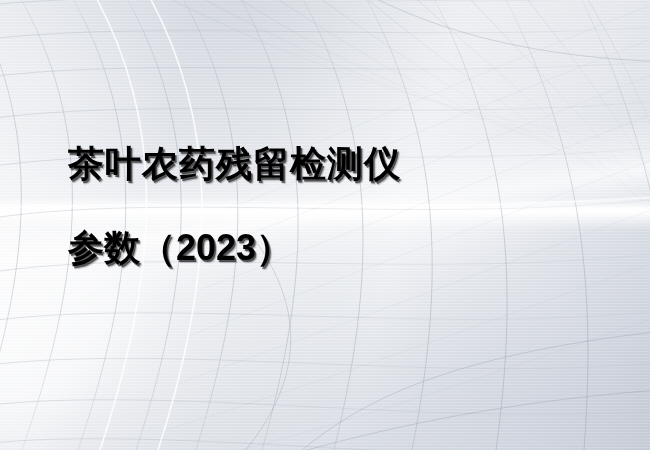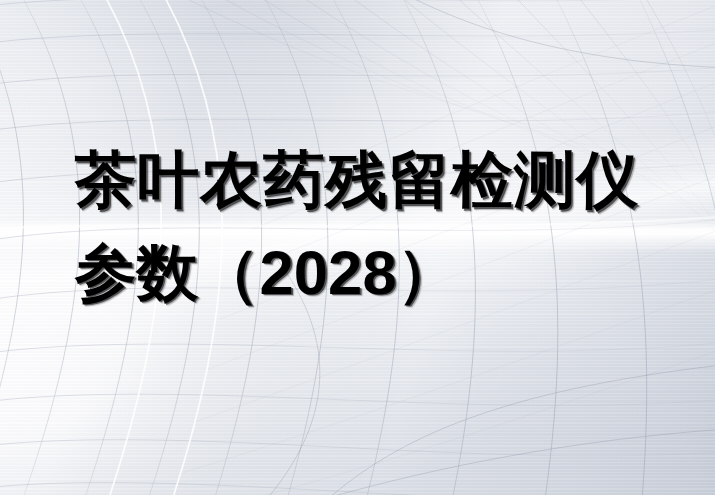--- a/index.html
+++ b/index.html
@@ -101,21 +101,21 @@
   #bg-mesh { z-index: 3; }
   
   #title-block {
     position: absolute;
     left: 68px;
     top: 122px;
     z-index: 8;
   }
   .title-line {
     font-weight: 700;
-    font-size: 56px;
+    font-size: 36px;
     line-height: 84px;
     letter-spacing: 1px;
     color: #000000;
     white-space: nowrap;
     text-shadow:
       1.5px 1.5px 0 rgba(0,0,0,0.55),
       2.5px 2.5px 1px rgba(40,40,46,0.30);
   }
   #title-line-2 { letter-spacing: 0px; }
 </style>
@@ -220,16 +220,16 @@
         <path d="M -20 208 C 180 200, 430 214, 672 196"></path>
       </g>
 
     </g>
   </svg>
 
   <div class="bg-layer" id="bg-specular"></div>
 
   <div id="title-block">
     <div class="title-line" id="title-line-1">茶叶农药残留检测仪</div>
-    <div class="title-line" id="title-line-2">参数（2028）</div>
+    <div class="title-line" id="title-line-2">参数（2023）</div>
   </div>
 
 </div>
 
 </body></html>

